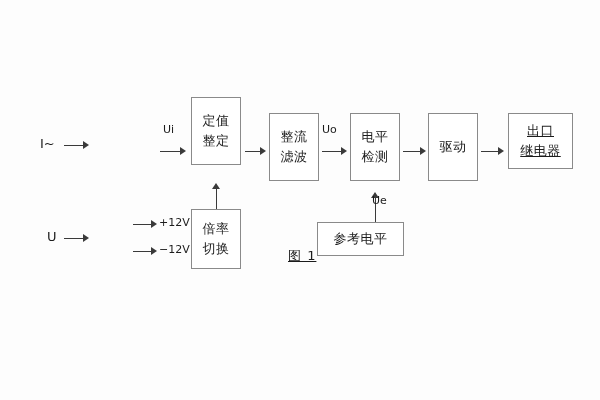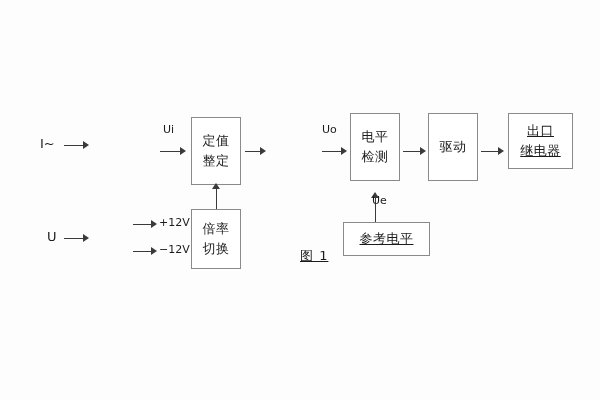--- a/index.html
+++ b/index.html
@@ -100,28 +100,32 @@
 
   <div class="port-label" style="left:40px; top:136px;">I~</div>
   <div class="hline" style="left:64px; top:145px; width:20px;"></div>
   <div class="arrow-r" style="left:83px; top:141px;"></div>
 
 
   <div class="sig-label" style="left:163px; top:123px;">Ui</div>
   <div class="hline" style="left:160px; top:151px; width:21px;"></div>
   <div class="arrow-r" style="left:180px; top:147px;"></div>
 
-  <div class="block" style="left:191px; top:117px; width:50px; height:68px;justify-content:center;">
+  <div class="block" style="left:191px; top:97px; width:50px; height:68px;justify-content:center;">
     <span class="line">定值</span>
     <span class="line">整定</span>
   </div>
 
   <div class="hline" style="left:245px; top:151px; width:16px;"></div>
   <div class="arrow-r" style="left:260px; top:147px;"></div>
 
+  <div class="block" style="left:269px; top:113px; width:50px; height:68px;">
+    <span class="line">整流</span>
+    <span class="line">滤波</span>
+  </div>
 
   <div class="sig-label" style="left:322px; top:123px;">Uo</div>
   <div class="hline" style="left:322px; top:151px; width:20px;"></div>
   <div class="arrow-r" style="left:341px; top:147px;"></div>
 
   <div class="block" style="left:350px; top:113px; width:50px; height:68px;">
     <span class="line">电平</span>
     <span class="line">检测</span>
   </div>
 
@@ -154,23 +158,23 @@
   <div class="sig-label" style="left:159px; top:243px;">−12V</div>
 
   <div class="block" style="left:191px; top:209px; width:50px; height:60px;">
     <span class="line">倍率</span>
     <span class="line">切换</span>
   </div>
 
   <div class="vline" style="left:216px; top:189px; height:20px;"></div>
   <div class="arrow-u" style="left:212px; top:183px;"></div>
 
-  <div class="block one-line" style="left:343px; top:222px; width:87px; height:34px;text-decoration:underline;">
+  <div class="block one-line" style="left:317px; top:222px; width:87px; height:34px;">
     <span class="line">参考电平</span>
   </div>
 
   <div class="vline" style="left:375px; top:198px; height:24px;"></div>
   <div class="arrow-u" style="left:371px; top:192px;"></div>
   <div class="sig-label" style="left:372px; top:194px;">Ue</div>
 
-  <div class="caption" style="left:300px; top:247px;text-decoration:underline;">图 1</div>
+  <div class="caption" style="left:288px; top:247px;text-decoration:underline;">图 1</div>
 
 </div>
 
 </body></html>

